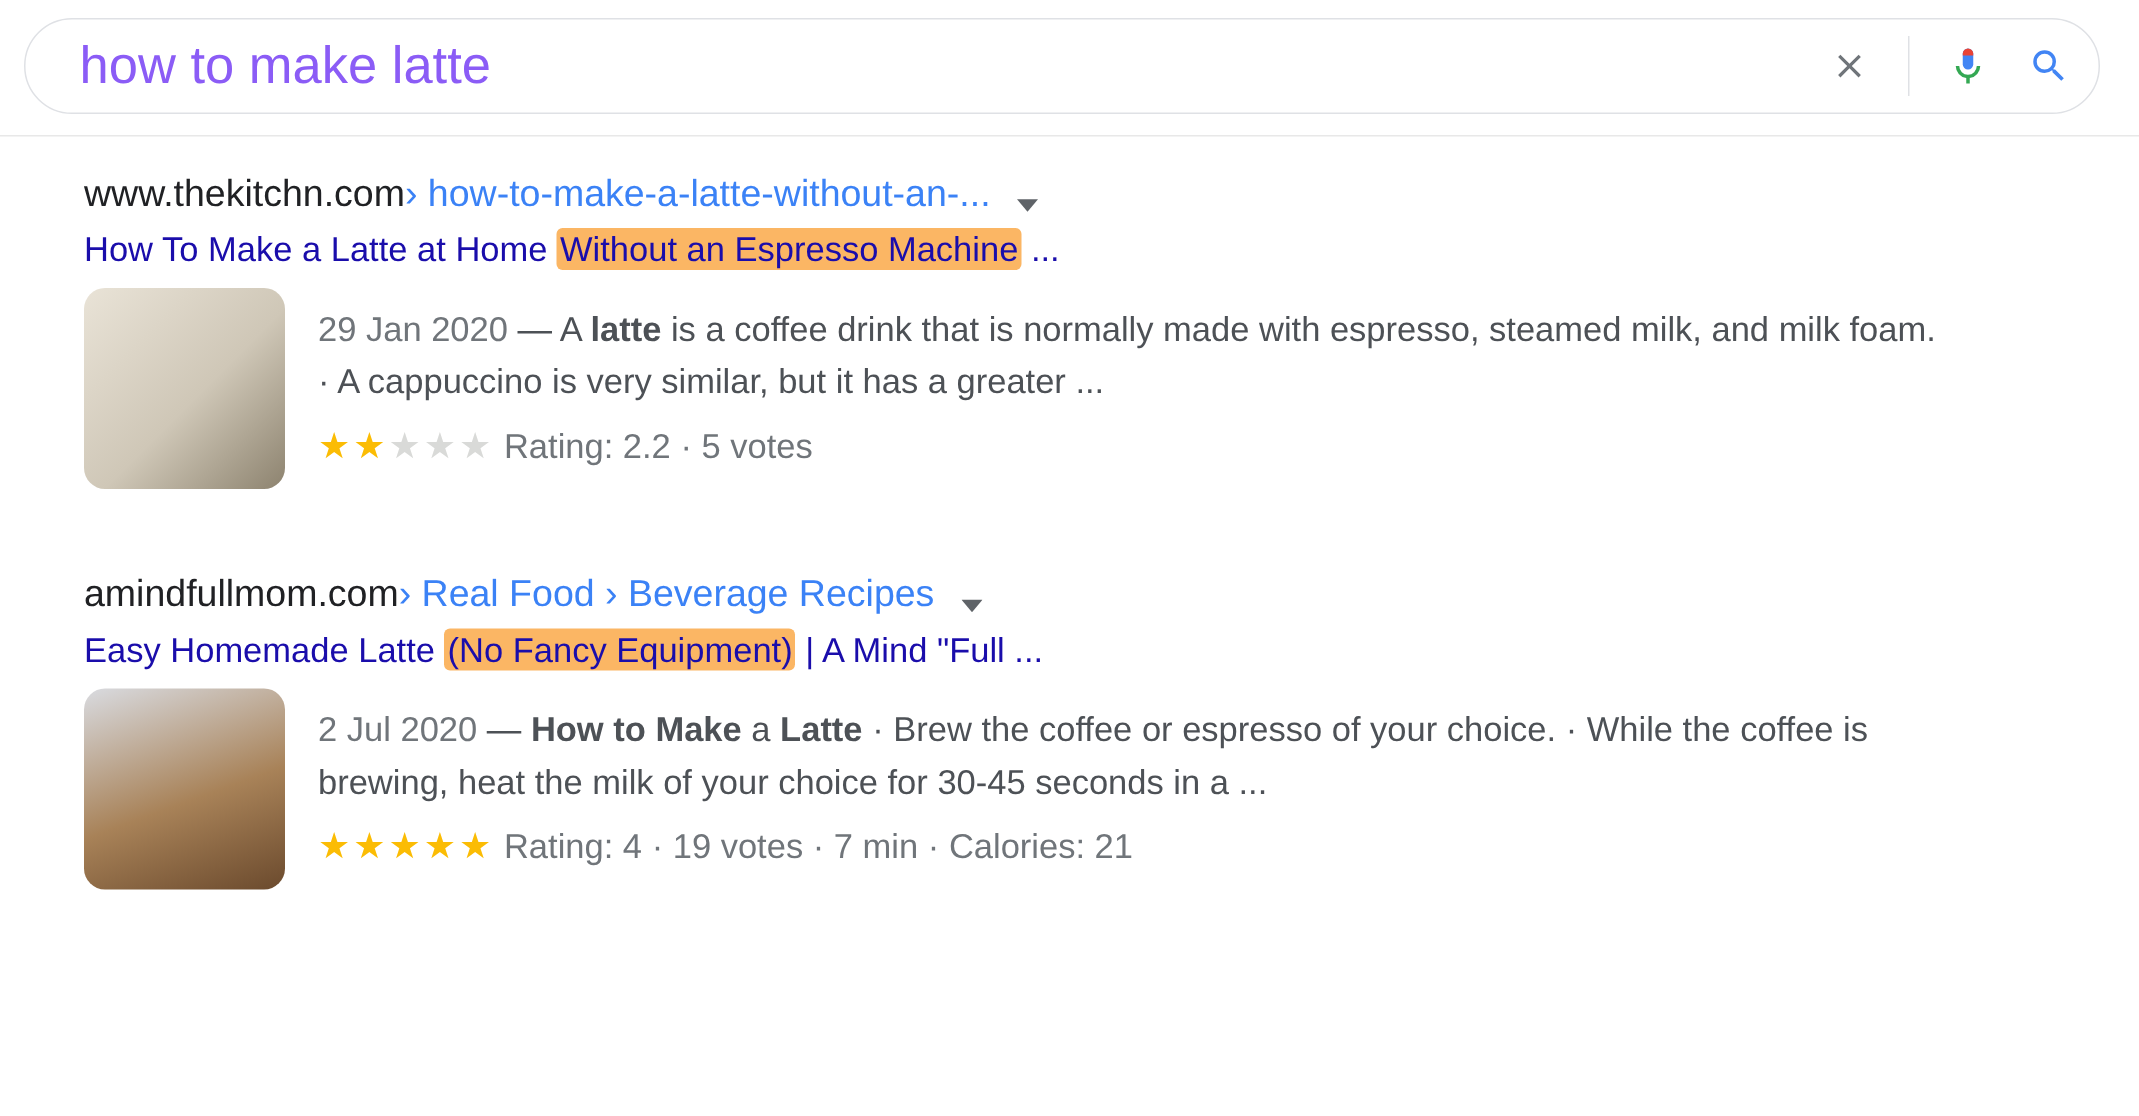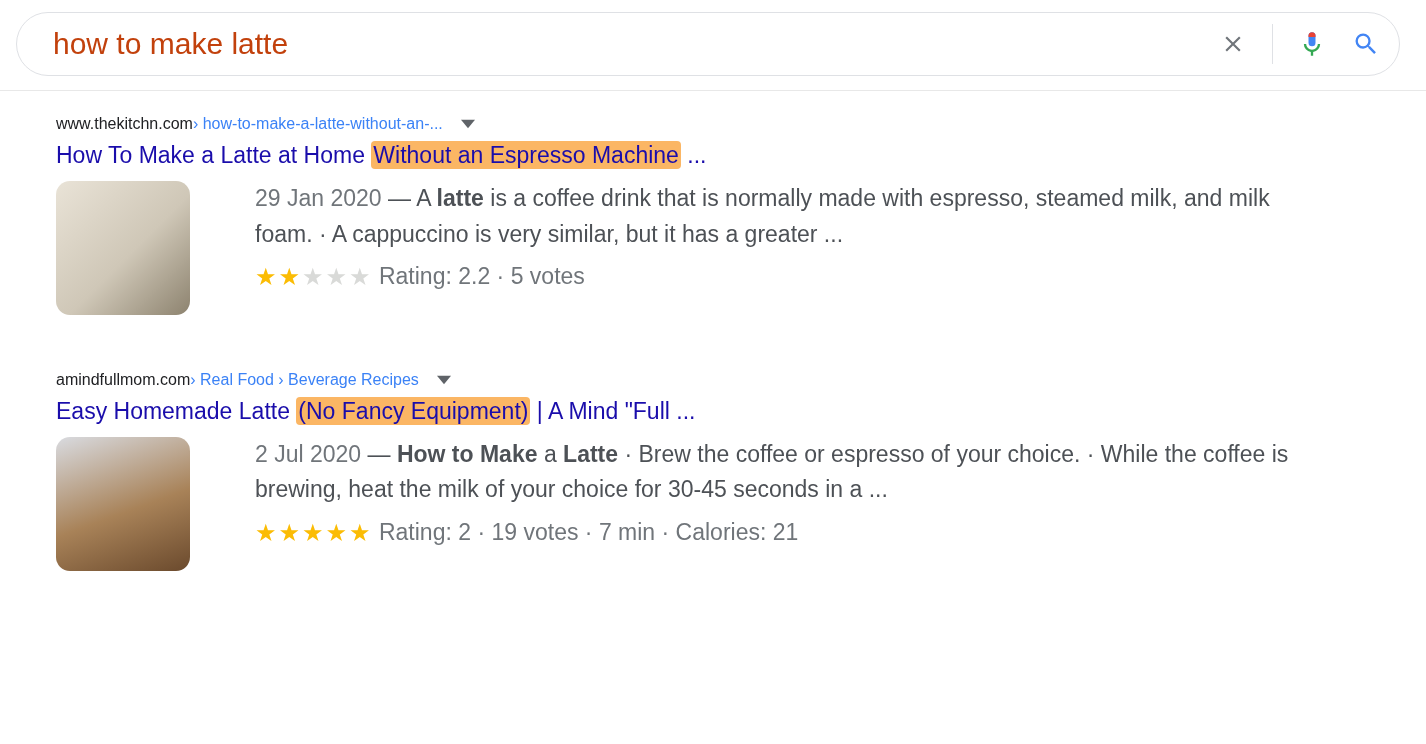--- a/index.html
+++ b/index.html
@@ -21,53 +21,53 @@
     height:64px;
     border:1px solid #dfe1e5;
     border-radius:34px;
     padding:0 18px 0 36px;
     background:#fff;
   }
   .search-input{
     flex:1;
     border:none;
     outline:none;
-    font-size:30px;
-    color:#c2410c;
+    font-size:35px;
+    color:#8b5cf6;
   }
   .sb-icon{
     width:30px;height:30px;
     display:flex;align-items:center;justify-content:center;
     margin-left:24px;
     cursor:pointer;
   }
   .sb-divider{
     width:1px;height:40px;background:#dfe1e5;margin-left:24px;
   }
   
   .results{padding:24px 0 0 56px;max-width:1300px;}
   .result{margin-bottom:56px;}
   .cite-row{
-    display:flex;align-items:center;
-    font-size:16px;color:#202124;margin-bottom:8px;
+    display:flex;align-items:flex-end;
+    font-size:25px;color:#202124;margin-bottom:8px;
   }
   .cite-path{color:#3b82f6;}
   .cite-dd{margin-left:18px;}
   .cite-dd svg{width:14px;height:14px;display:block;}
   .title-link{
     display:block;
     font-size:23px;
     color:#1a0dab;
     text-decoration:none;
     line-height:1.3;
     margin-bottom:10px;
     cursor:pointer;
   }
   .hl{background:#fbb664;padding:1px 2px;border-radius:4px;}
-  .body-row{display:flex;align-items:flex-start;gap:43px;}
+  .body-row{display:flex;align-items:center;}
   .thumb{
     width:134px;height:134px;border-radius:14px;
     margin-right:22px;flex-shrink:0;
   }
   .thumb.t1{
     background:linear-gradient(135deg,#e9e3d7 0%,#cfc7b7 55%,#8d836f 100%);
   }
   .thumb.t2{
     background:linear-gradient(160deg,#d9dbe0 0%,#a88258 55%,#6b4a2d 100%);
   }
@@ -149,21 +149,21 @@
     </div>
     <a class="title-link">
       <span>Easy Homemade Latte </span><span class="hl">(No Fancy Equipment)</span><span> | A Mind "Full ...</span>
     </a>
     <div class="body-row">
       <div class="thumb t2"></div>
       <div class="snippet-area">
         <span class="date">2 Jul 2020</span><span> — </span><span class="bold">How to Make</span><span> a </span><span class="bold">Latte</span><span> · Brew the coffee or espresso of your choice. · While the coffee is brewing, heat the milk of your choice for 30-45 seconds in a ...</span>
         <div class="meta-row">
           <span class="stars"><span>★★★★★</span><span class="empty"></span></span>
-          <span> Rating: 2</span>
+          <span> Rating: 4</span>
           <span class="dot"> · </span>
           <span>19 votes</span>
           <span class="dot"> · </span>
           <span>7 min</span>
           <span class="dot"> · </span>
           <span>Calories: 21</span>
         </div>
       </div>
     </div>
   </div>

